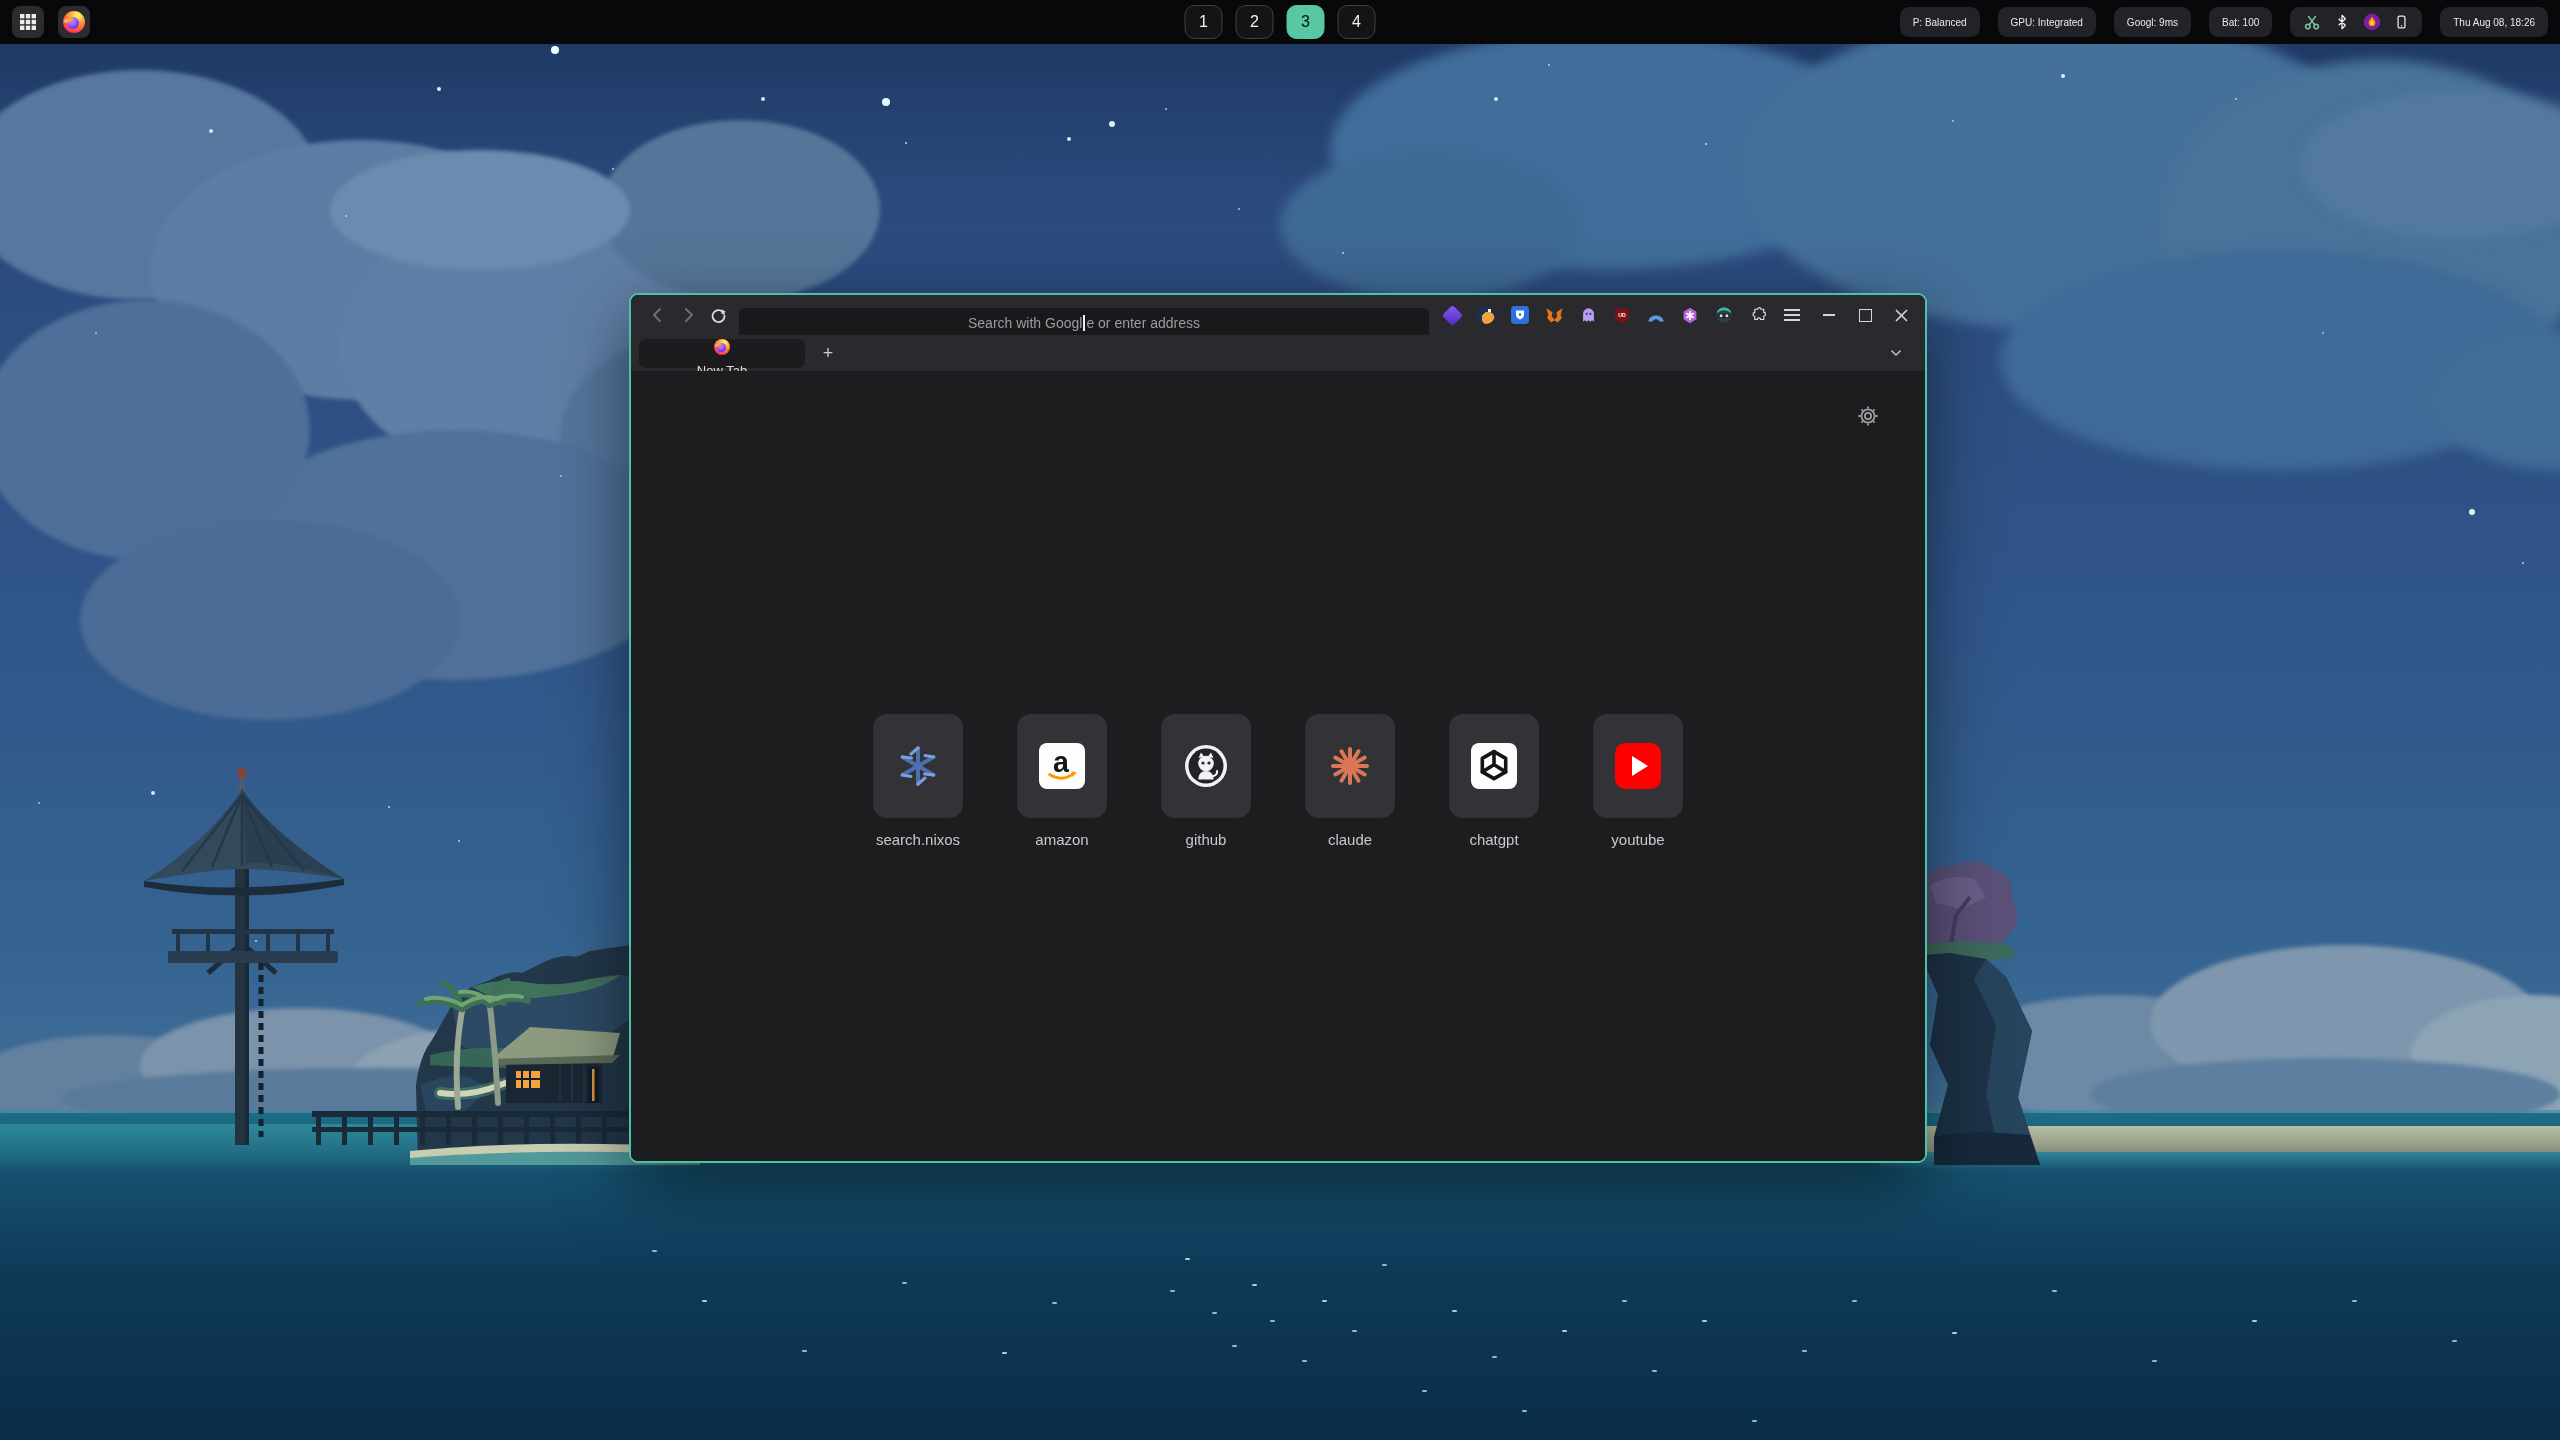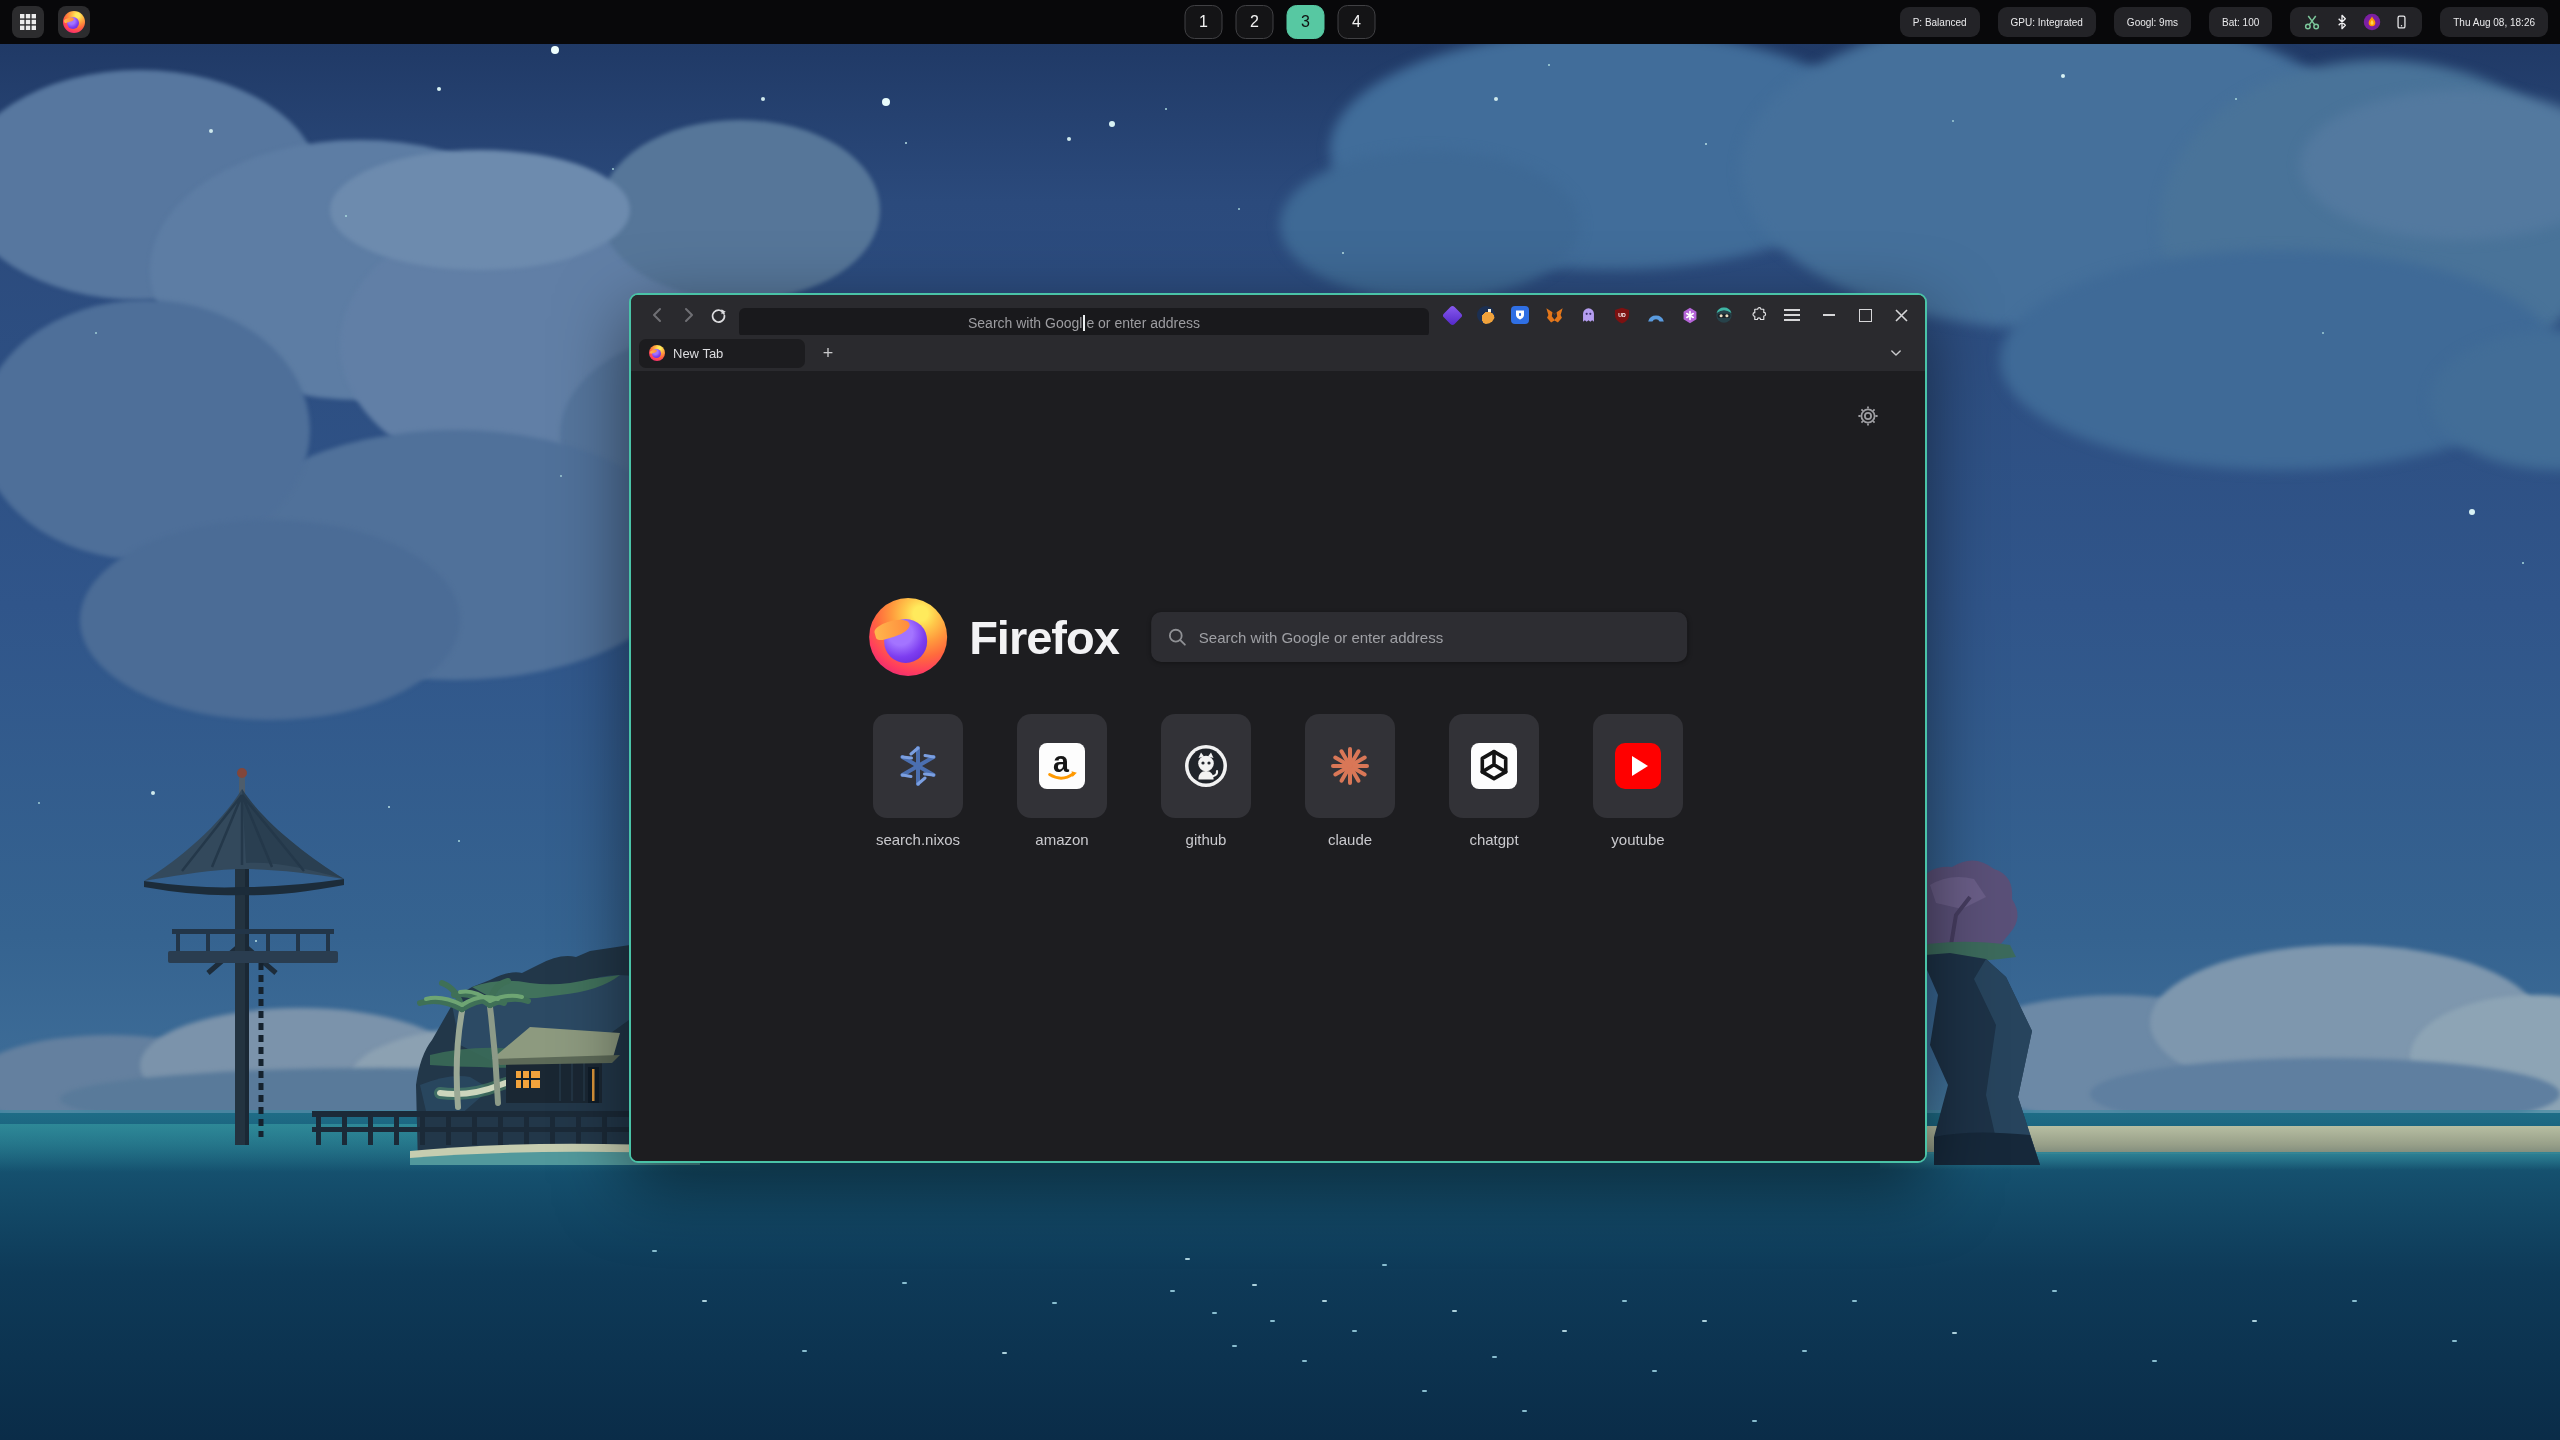--- a/index.html
+++ b/index.html
@@ -66,21 +66,21 @@
   .caret{display:inline-block;width:2px;height:16px;background:#eceff1;margin:0 1px;vertical-align:middle;}
   .ext-row{display:flex;align-items:center;gap:8px;flex:none;}
   .extbtn{width:26px;height:26px;border-radius:6px;display:flex;align-items:center;justify-content:center;cursor:pointer;flex:none;}
   .winctl{display:flex;align-items:center;gap:12px;margin-left:12px;flex:none;}
   .wc{width:24px;height:24px;display:flex;align-items:center;justify-content:center;cursor:pointer;}
   .wc-min::before{content:"";width:12px;height:2px;background:#d6d6d8;}
   .wc-max::before{content:"";width:11px;height:11px;border:1.5px solid #d6d6d8;}
 
   .tabbar{height:36px;background:#2a2a2e;display:flex;align-items:center;padding:0 8px;flex:none;}
   .tab{width:166px;height:29px;border-radius:7px;background:#1c1c1f;display:flex;align-items:center;gap:8px;
-    padding:0 10px;color:#dddde0;font-size:13px;cursor:pointer;}
+    padding:0 10px;color:#dddde0;font-size:13px;cursor:pointer;flex-direction:column;}
   .newtab-btn{width:26px;height:26px;margin-left:10px;border-radius:6px;color:#c9c9cc;font-size:18px;
     display:flex;align-items:center;justify-content:center;cursor:pointer;}
   .tablist-btn{margin-left:auto;margin-right:8px;width:26px;height:26px;display:flex;align-items:center;justify-content:center;color:#c9c9cc;cursor:pointer;}
 
   .content{flex:1;position:relative;background:#1d1d20;}
   .gearbtn{position:absolute;top:32px;right:44px;width:26px;height:26px;display:flex;align-items:center;justify-content:center;cursor:pointer;}
   .hero{position:absolute;top:227px;left:50%;transform:translateX(-50%);display:flex;align-items:center;}
   .brand{font-size:47px;font-weight:700;color:#f2f2f4;letter-spacing:-1px;margin-left:22px;}
   .page-search{width:536px;height:50px;margin-left:32px;border-radius:10px;background:#2d2d32;display:flex;align-items:center;
     padding:0 16px;gap:12px;color:#9fa0a5;font-size:15px;box-shadow:0 1px 4px rgba(0,0,0,.35);cursor:text;}
@@ -434,31 +434,20 @@
       <div class="gearbtn">
         <svg width="24" height="24" viewBox="0 0 24 24">
           <g stroke="#9e9ea2" stroke-width="1.8" fill="none">
             <circle cx="12" cy="12" r="3.1"></circle>
             <circle cx="12" cy="12" r="6.6"></circle>
             <path d="M12 4.6 V2.4 M12 21.6 V19.4 M4.6 12 H2.4 M21.6 12 H19.4 M6.9 6.9 L5.4 5.4 M18.6 18.6 L17.1 17.1 M6.9 17.1 L5.4 18.6 M18.6 5.4 L17.1 6.9"></path>
           </g>
         </svg>
       </div>
 
-      <div class="hero">
-        <span class="fxlogo" style="width:78px;height:78px;"></span>
-        <span class="brand">Firefox</span>
-        <div class="page-search">
-          <svg width="20" height="20" viewBox="0 0 22 22">
-            <circle cx="9.5" cy="9.5" r="6.5" stroke="#8f9094" stroke-width="2" fill="none"></circle>
-            <line x1="14.5" y1="14.5" x2="19.5" y2="19.5" stroke="#8f9094" stroke-width="2" stroke-linecap="round"></line>
-          </svg>
-          <span>Search with Google or enter address</span>
-        </div>
-      </div>
 
       <div class="tiles">
 
         <div class="tile-wrap">
           <div class="tile">
             <svg width="46" height="46" viewBox="0 0 46 46" style="filter:blur(.5px);">
               <g stroke="#4b6fb0" stroke-width="4" stroke-linecap="round">
                 <line x1="23" y1="5" x2="23" y2="41"></line>
                 <line x1="7.4" y1="14" x2="38.6" y2="32"></line>
                 <line x1="38.6" y1="14" x2="7.4" y2="32"></line>

